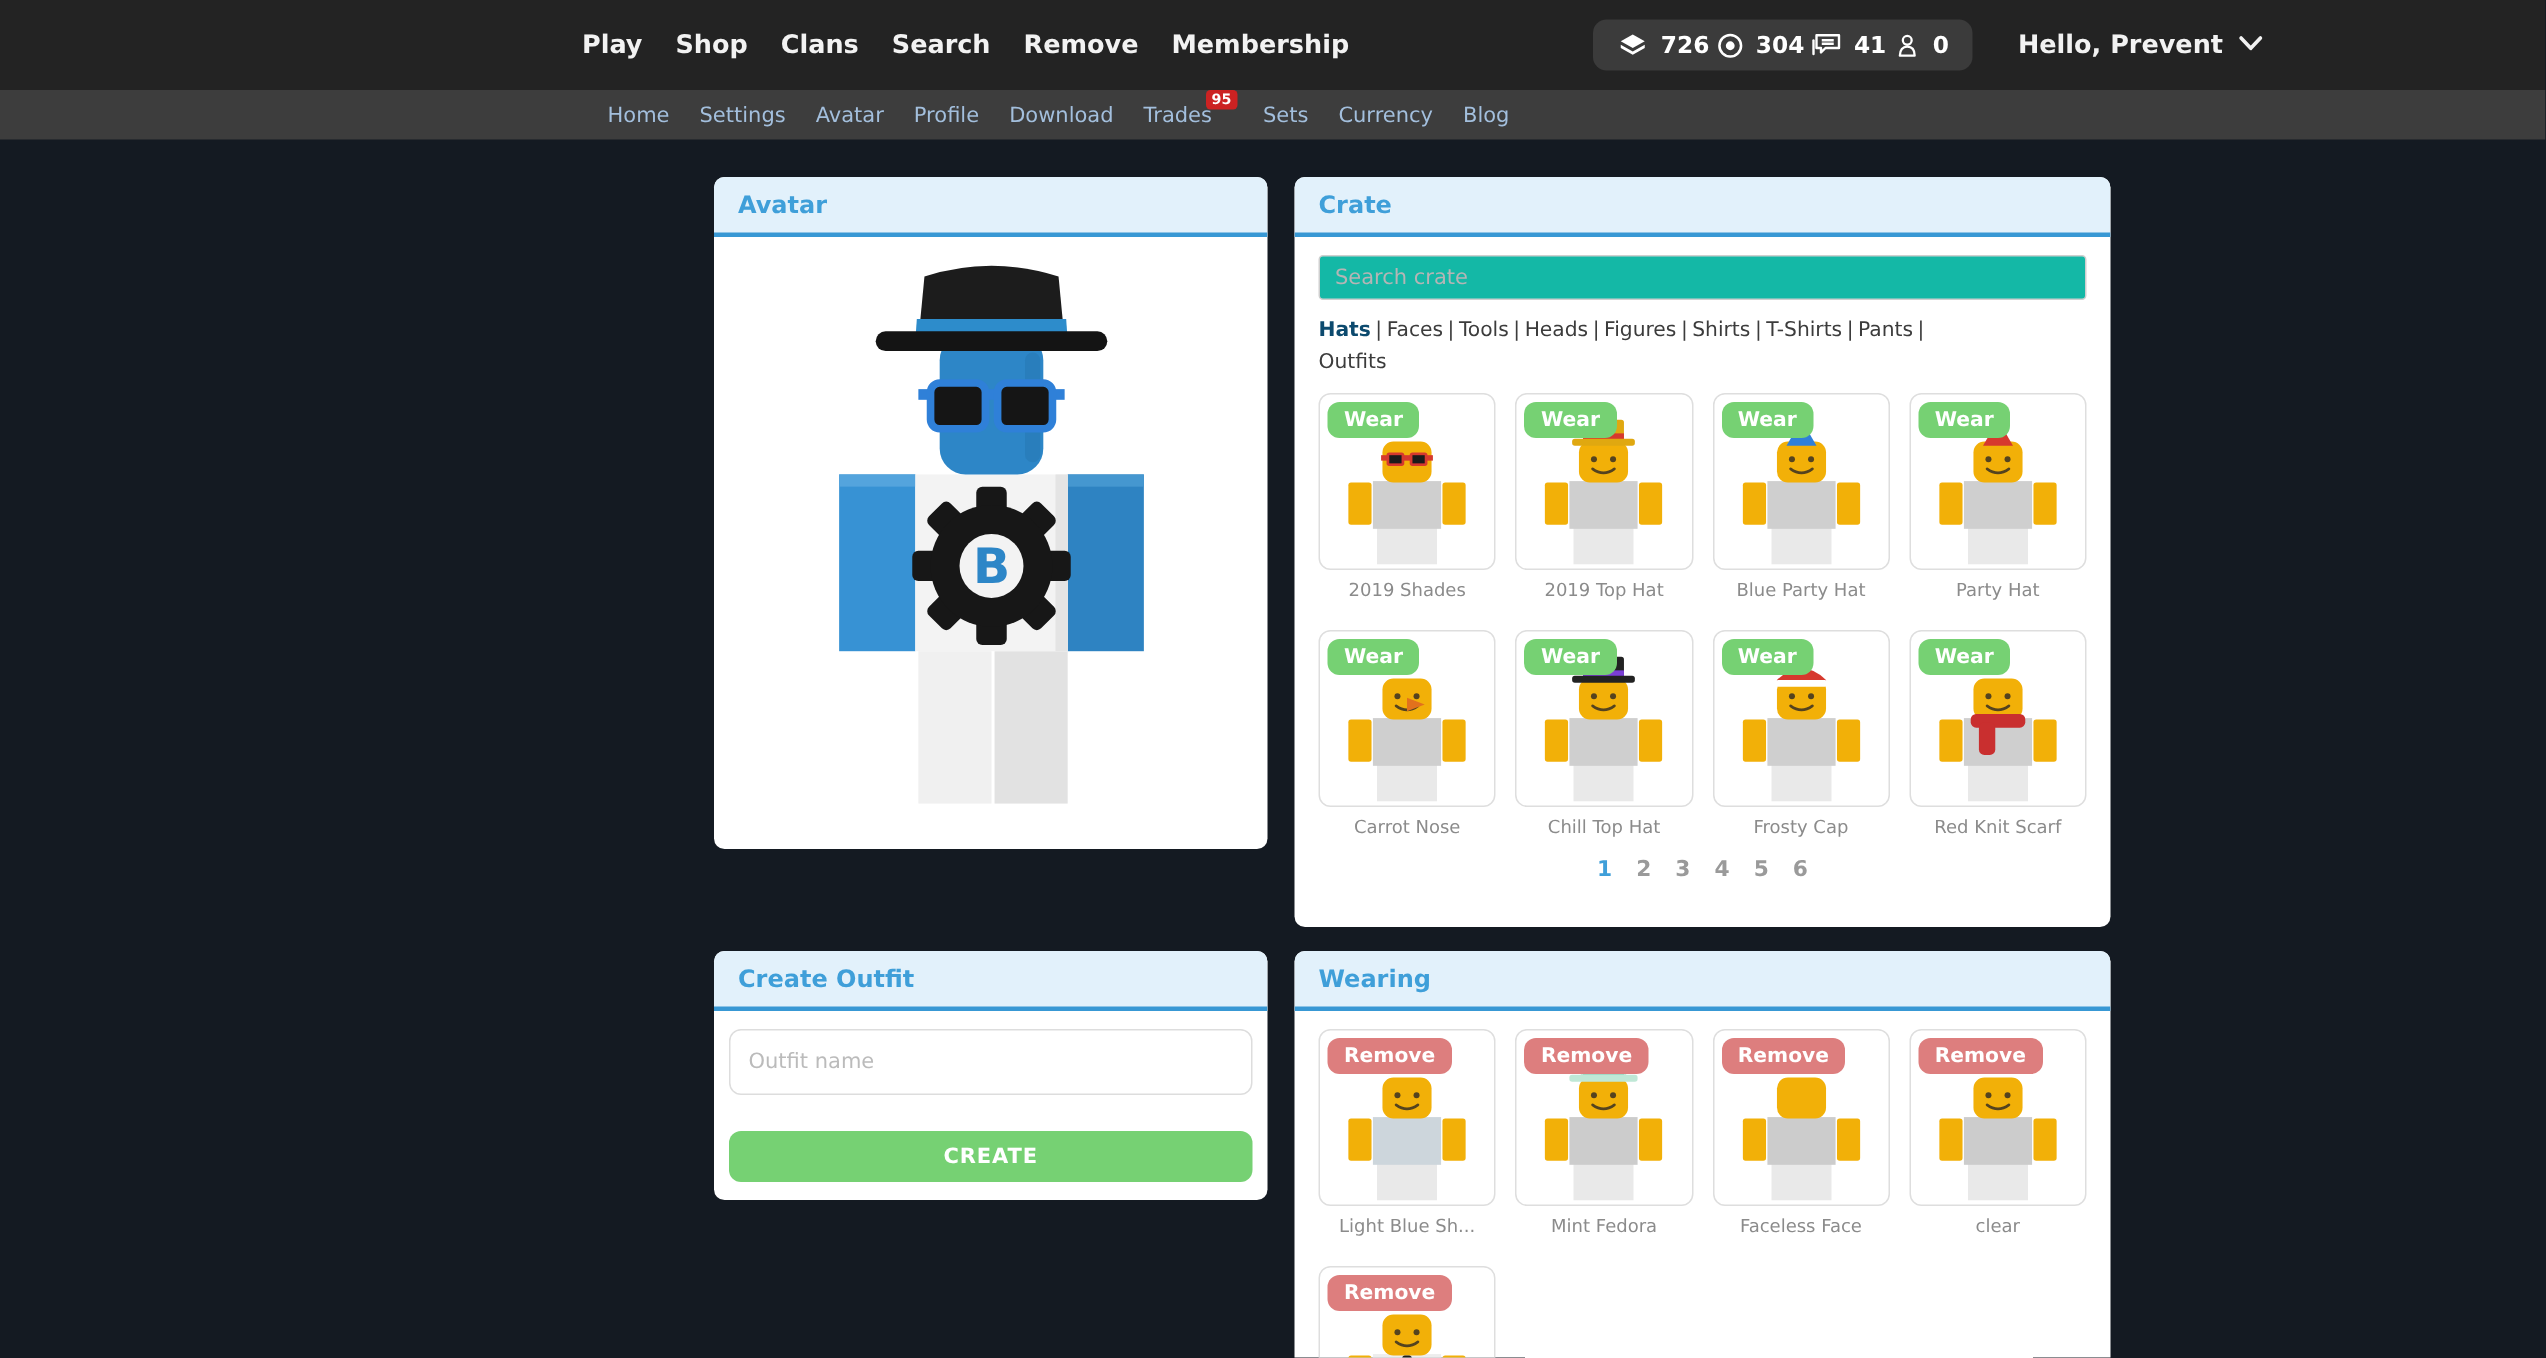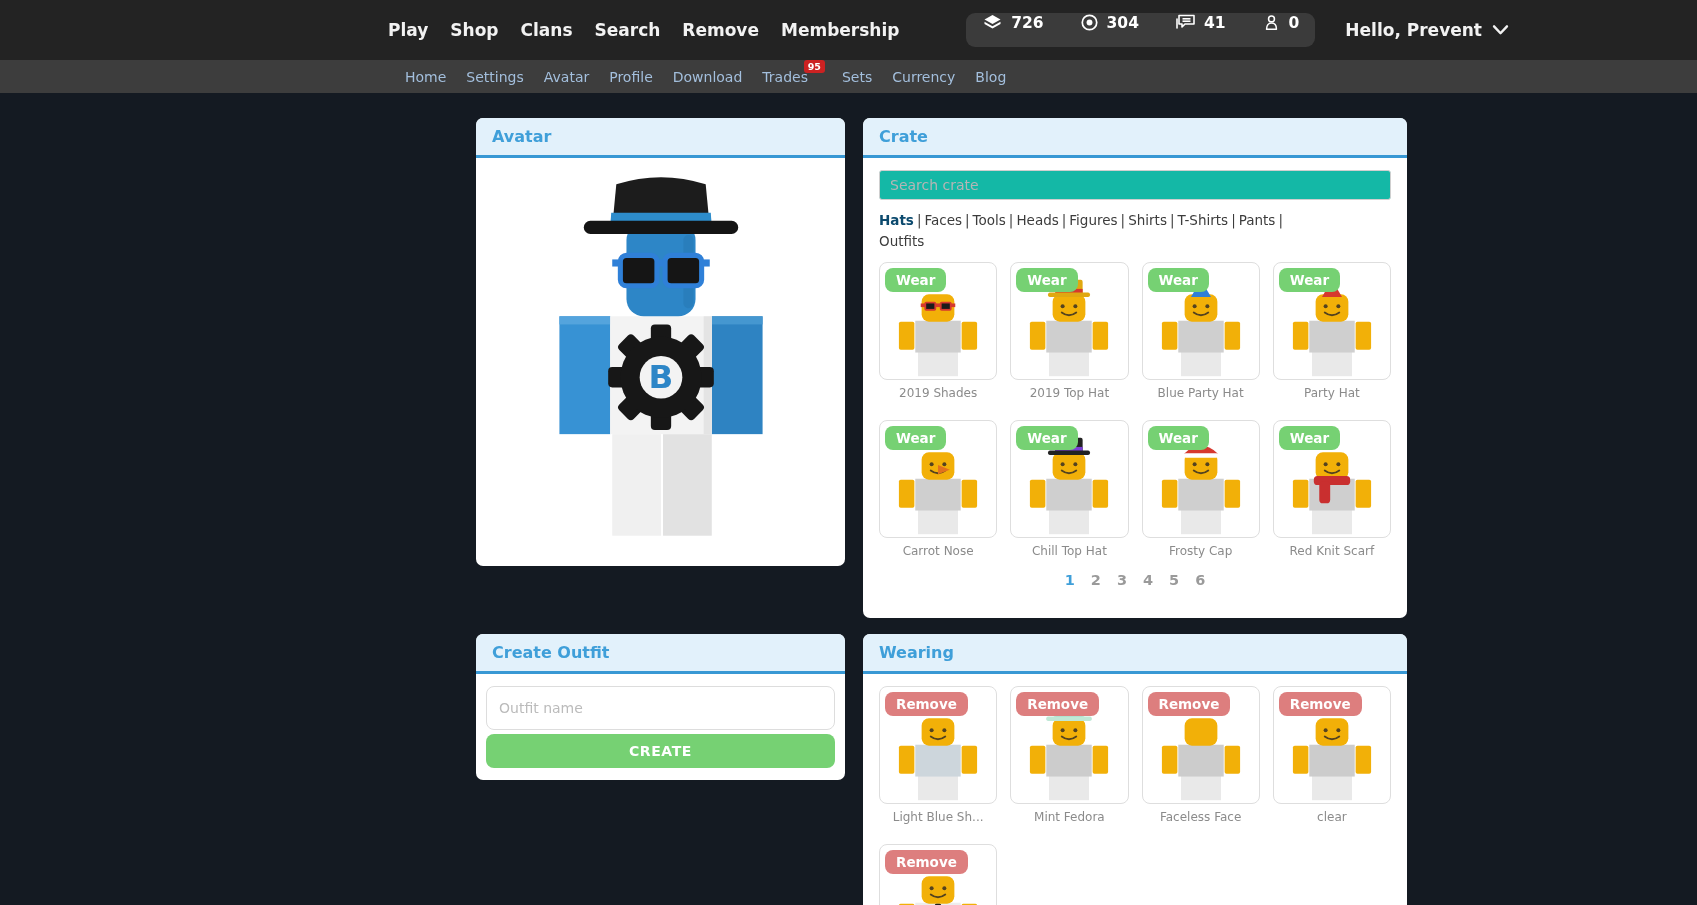--- a/index.html
+++ b/index.html
@@ -12,21 +12,21 @@
   html,body{margin:0;padding:0}
   body{
     width:1697px;height:905px;overflow:hidden;background:var(--page-bg,#141a22);
     font-family:"DejaVu Sans",sans-serif;
   }
   a{text-decoration:none;cursor:pointer}
   
   .topnav{height:60px;background:var(--topnav-bg);display:flex;align-items:center;padding-right:188px}
   .topnav .links{display:flex;gap:22px;margin-left:388px}
   .topnav .links a{color:#f2f2f2;font-size:17px;font-weight:700;white-space:nowrap}
-  .stats{margin-left:auto;display:flex;align-items:flex-start;gap:36px;background:#3b3b3b;
+  .stats{margin-left:auto;display:flex;align-items:center;gap:4px;background:#3b3b3b;
          border-radius:9px;height:34px;padding:0 16px}
   .stat{display:flex;align-items:center;gap:8px;color:#fff;font-size:15.5px;font-weight:600;cursor:pointer}
   .stat svg{display:block}
   .user-menu{display:flex;align-items:center;gap:10px;margin-left:30px;color:#f2f2f2;
              font-size:17px;font-weight:700;cursor:pointer;white-space:nowrap}
   
   .subnav{height:33px;background:var(--subnav-bg);display:flex;align-items:center;gap:20px;padding-left:405px}
   .subnav a{color:var(--subnav-link);font-size:14px;position:relative;white-space:nowrap}
   .subnav .nav-badge{position:absolute;top:-9px;right:-17px;background:var(--badge-red);color:#fff;
       font-size:9.5px;font-weight:700;padding:1px 4px;border-radius:3px;line-height:1.2}
@@ -66,21 +66,21 @@
       white-space:nowrap;overflow:hidden}
   .pagination{display:flex;justify-content:center;gap:16px;margin-top:14px;
       font-size:14.5px;color:#9a9a9a;font-weight:700}
   .page{cursor:pointer}
   .page.active{color:var(--link-active)}
   
   .create-outfit-panel{margin-top:68px}
   .outfit-input{width:100%;height:44px;border:1px solid #ddd;border-radius:8px;padding:0 12px;
       font-size:14px;font-family:inherit;color:#444;outline:none}
   .outfit-input::placeholder{color:#bbb}
-  .create-btn{width:100%;height:34px;margin-top:4px;background:var(--green);color:#fff;border:none;
+  .create-btn{width:100%;height:34px;margin-top:24px;background:var(--green);color:#fff;border:none;
       border-radius:8px;font-weight:700;font-size:14px;letter-spacing:.6px;cursor:pointer;font-family:inherit}
   
   .wearing-panel{margin-top:16px}
 </style>
 </head>
 <body>
 
 <div class="topnav">
   <div class="links">
     <a>Play</a>

